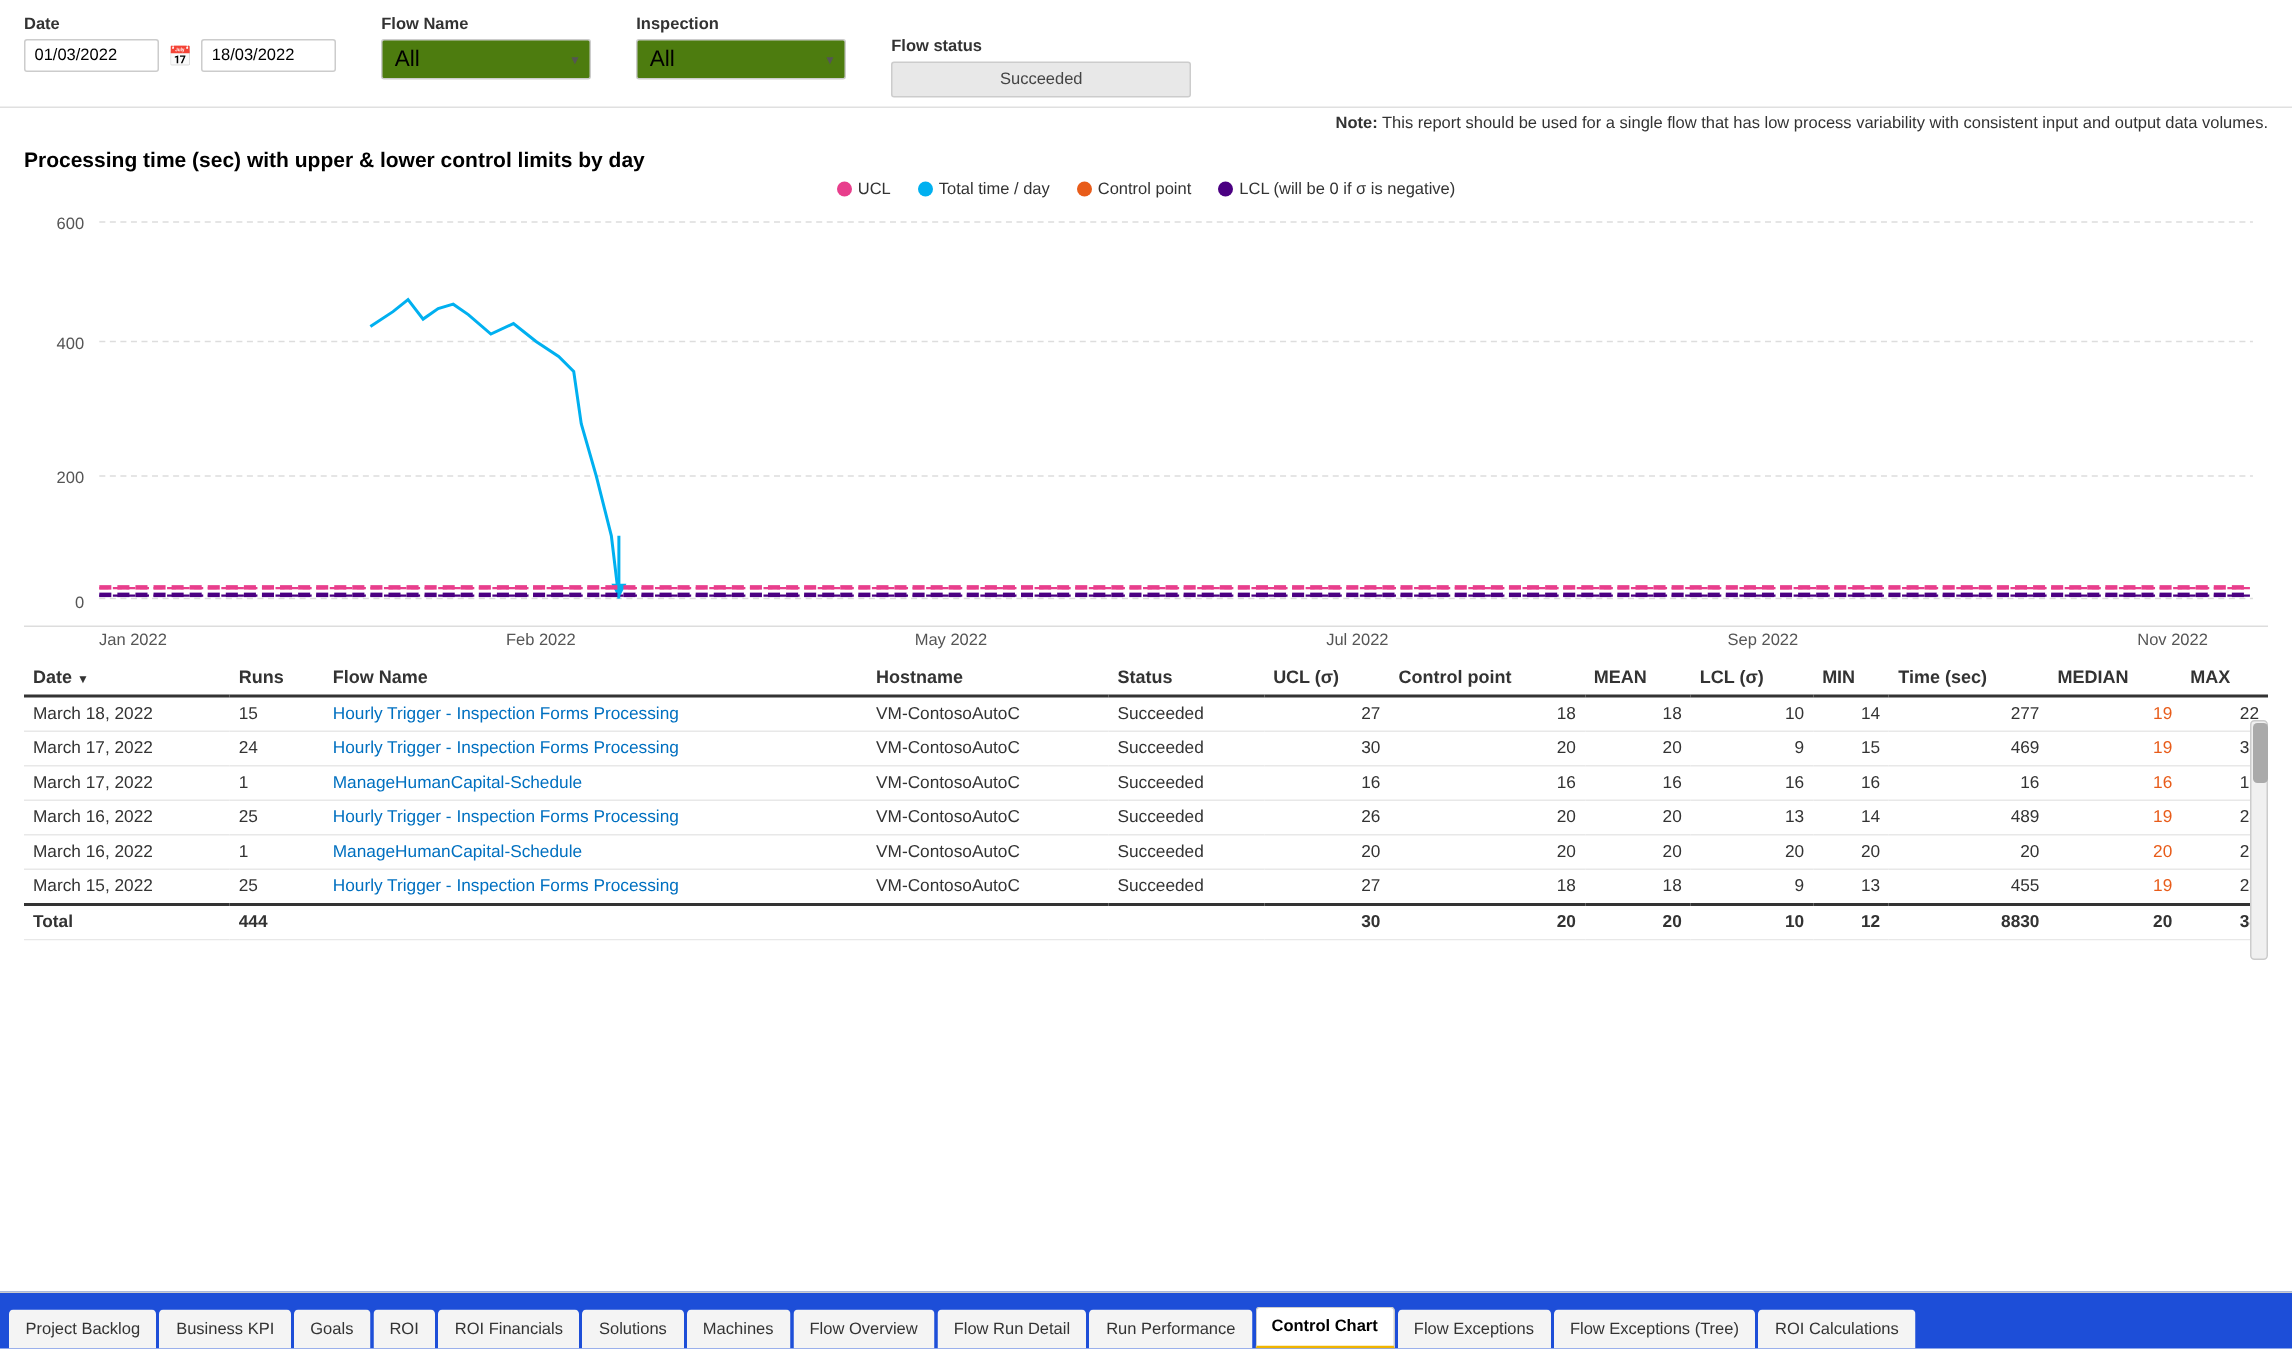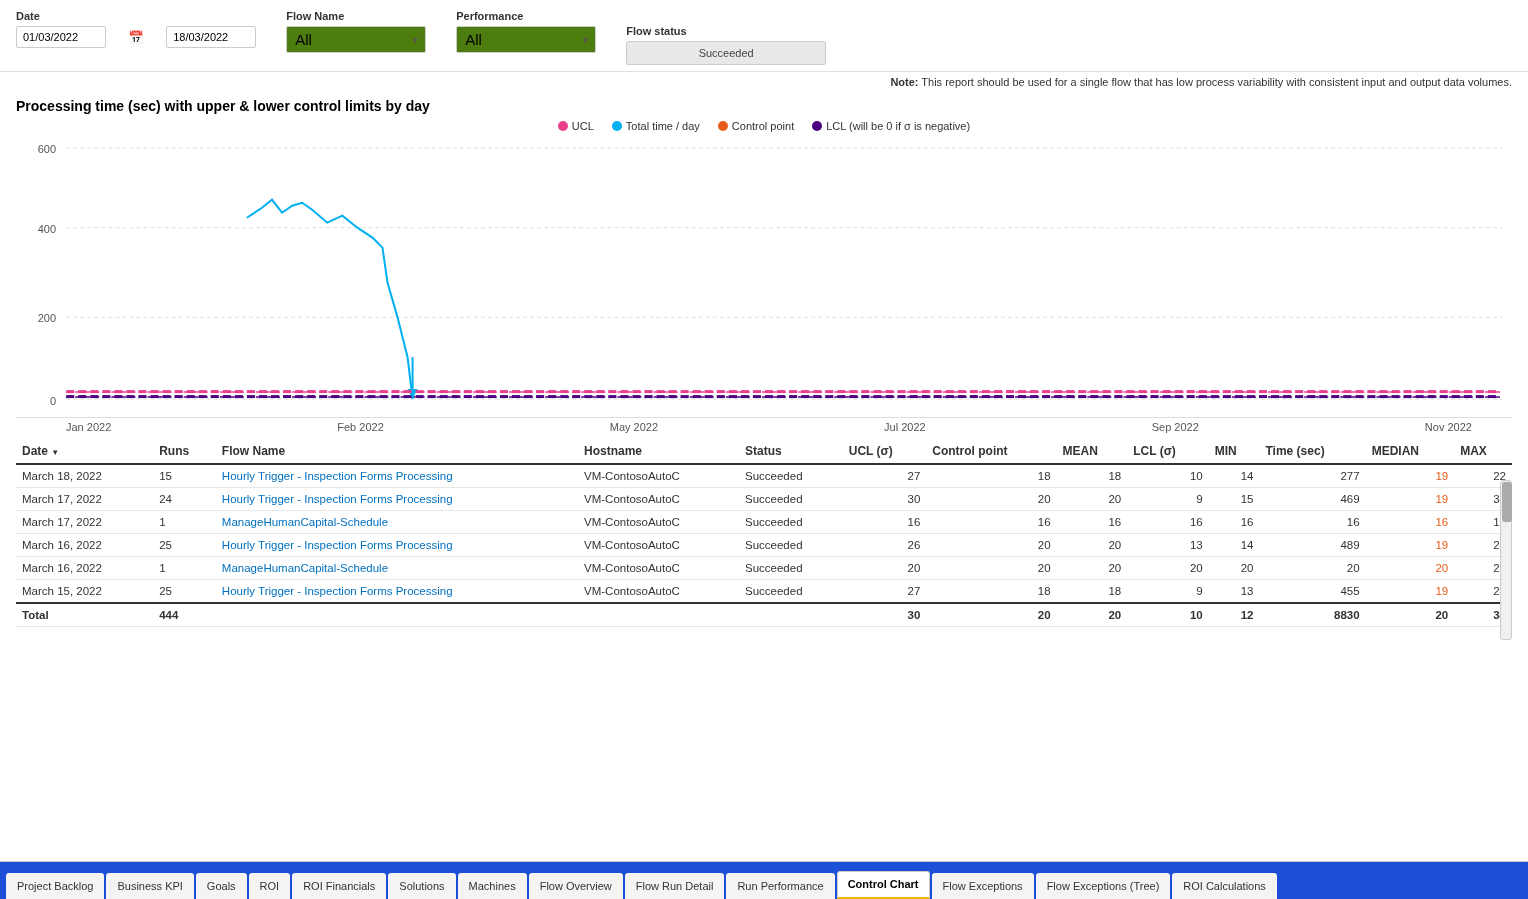--- a/index.html
+++ b/index.html
@@ -7,21 +7,21 @@
 
     .top-filters {
       display: flex;
       align-items: flex-start;
       padding: 10px 16px 6px 16px;
       gap: 30px;
       border-bottom: 1px solid #e0e0e0;
     }
     .filter-group { display: flex; flex-direction: column; gap: 4px; }
     .filter-label { font-size: 11px; font-weight: 600; color: #333; }
-    .filter-row { display: flex; align-items: center; gap: 22px; }
+    .filter-row { display: flex; align-items: center; gap: 6px; }
     .date-input {
       border: 1px solid #ccc;
       border-radius: 2px;
       padding: 4px 6px;
       font-size: 11px;
       width: 90px;
       background: #fff;
     }
     .calendar-icon { font-size: 13px; color: #555; cursor: pointer; }
     .dropdown-select {
@@ -196,21 +196,21 @@
   <div class="filter-group">
     <span class="filter-label">Flow Name</span>
     <div class="dropdown-wrapper">
       <select class="dropdown-select">
         <option>All</option>
       </select>
     </div>
   </div>
 
   <div class="filter-group">
-    <span class="filter-label">Performance</span>
+    <span class="filter-label">Inspection</span>
     <div class="dropdown-wrapper">
       <select class="dropdown-select">
         <option>All</option>
       </select>
     </div>
   </div>
 
   <div class="filter-group-wide">
     <span class="filter-label">Flow status</span>
     <button class="status-btn">Succeeded</button>

